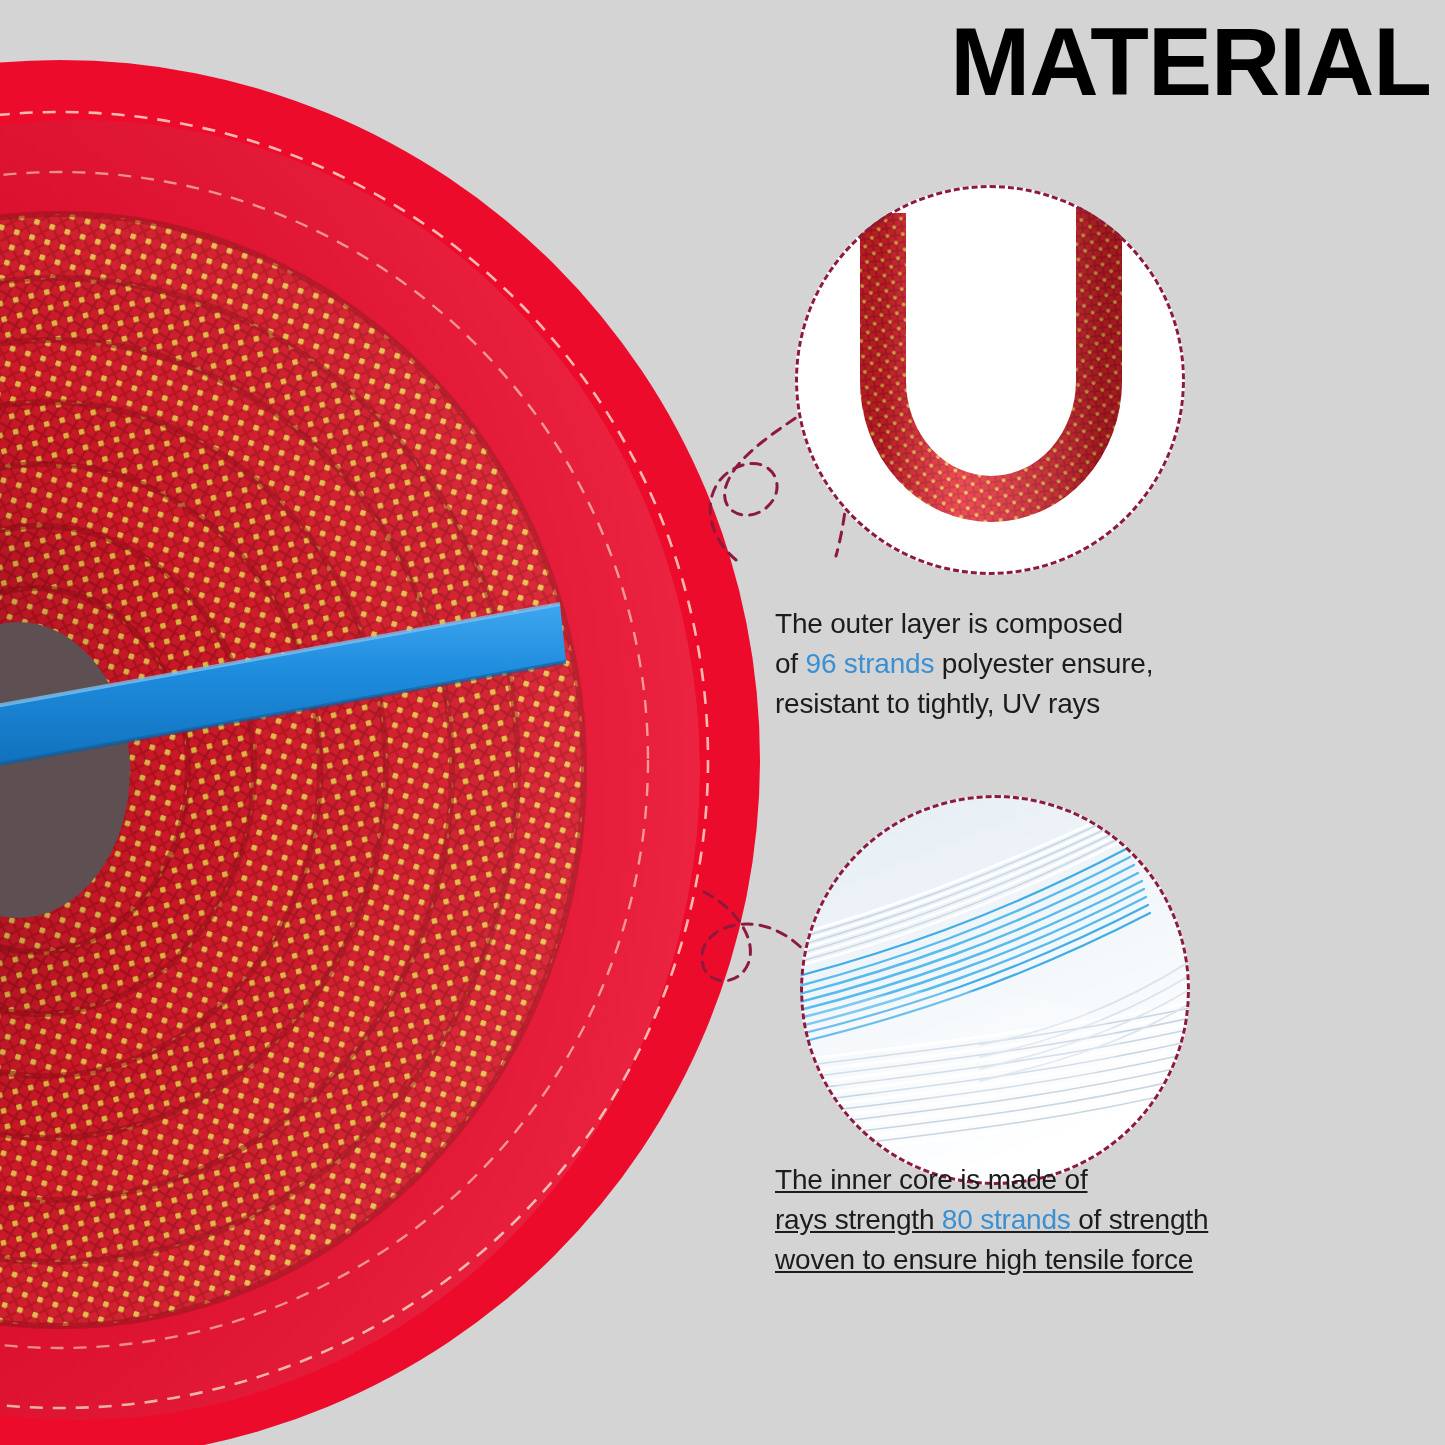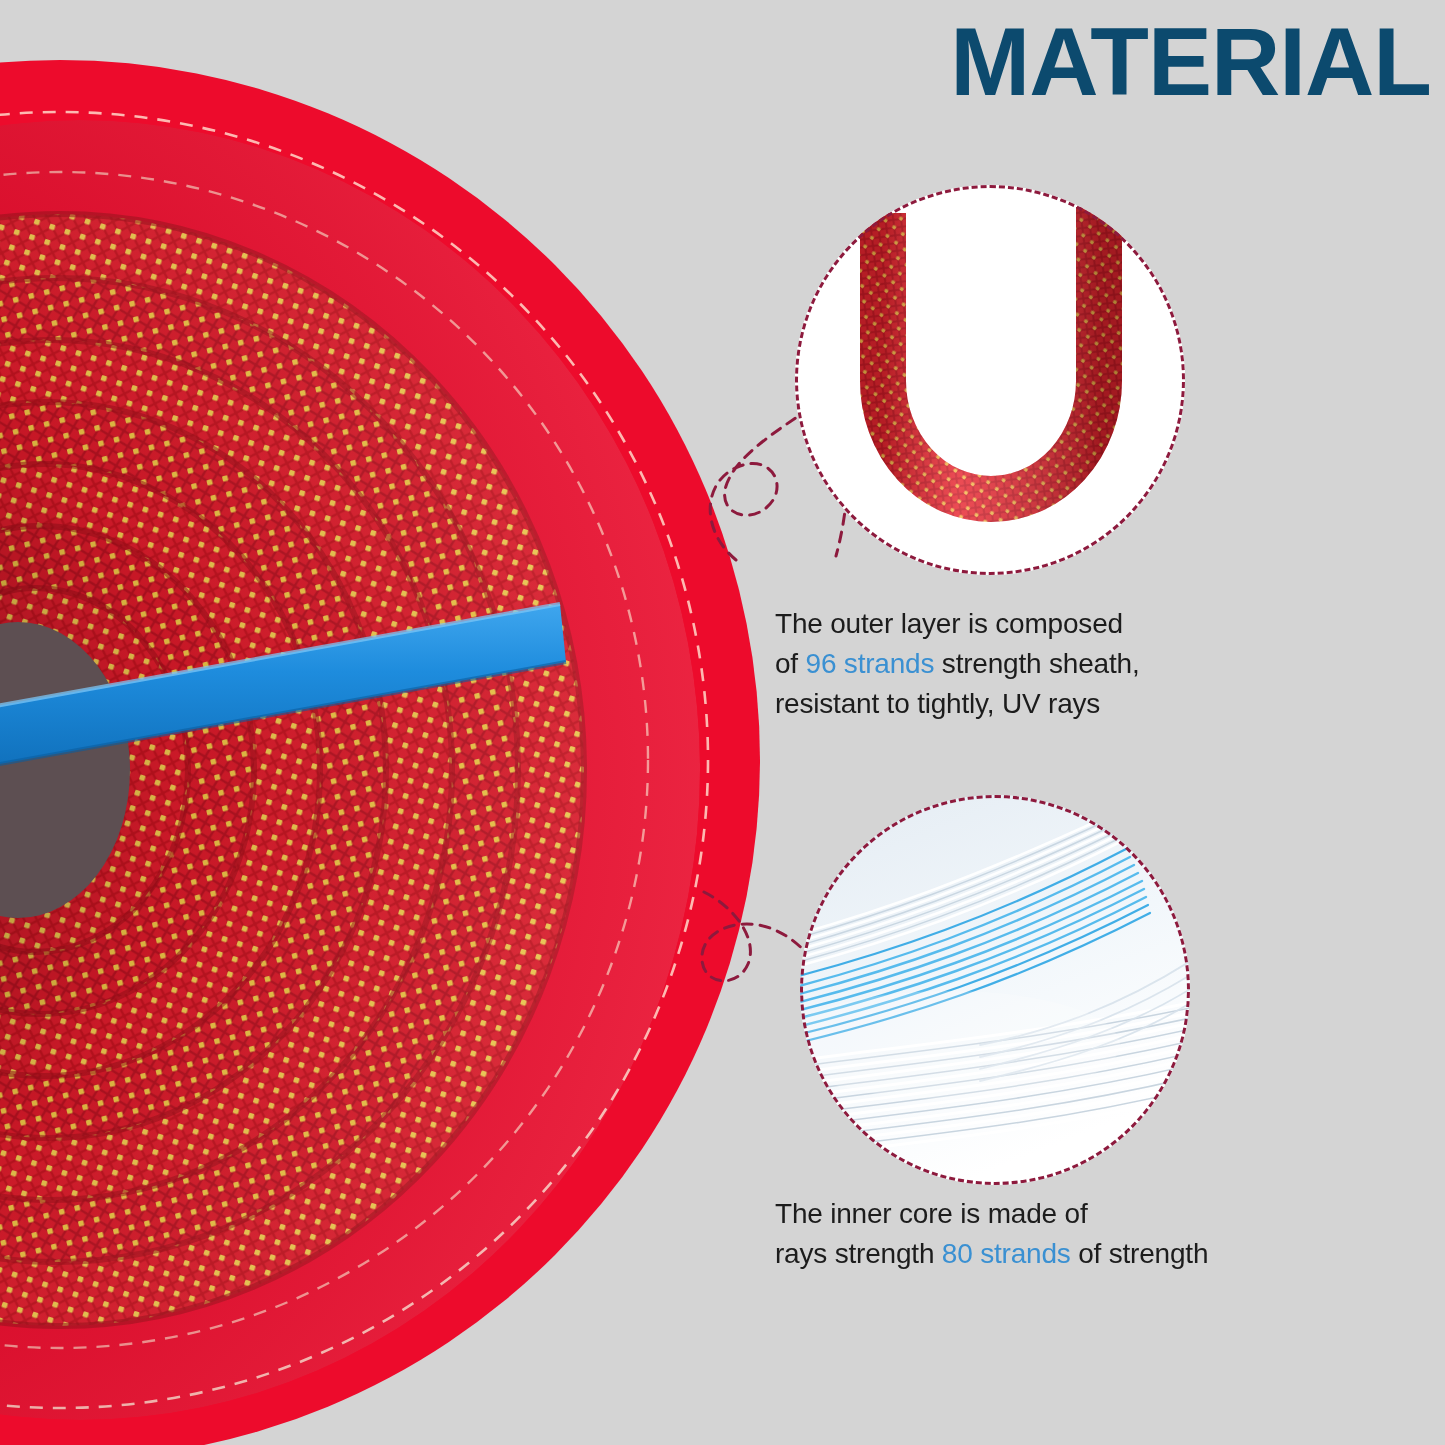--- a/index.html
+++ b/index.html
@@ -12,39 +12,39 @@
   }
   #stage{position:absolute;left:0;top:0;width:1445px;height:1445px;overflow:hidden;}
 
   
   .title{
     position:absolute;
     right:14px; top:14px;
     font-size:96px;
     font-weight:bold;
     letter-spacing:-1px;
-    color:#0c4a6e;
+    color:#000000;
     line-height:1;
     white-space:nowrap;
   }
 
   
   .product-art{position:absolute;left:0;top:0;width:760px;height:1445px;}
 
   
   .desc{
     position:absolute;
     font-size:28px;
     line-height:1.42;
     color:#1c1c1c;
     letter-spacing:-0.2px;
   }
   .desc .hl{color:#3a90d2;}
   #desc-outer{left:775px;top:604px;width:640px;}
-  #desc-inner{left:775px;top:1194px;width:650px;}
+  #desc-inner{left:775px;top:1160px;width:650px;text-decoration:underline;}
 
   
   .callout{position:absolute;border-radius:50%;overflow:hidden;}
   .callout-ring{
     position:absolute;border-radius:50%;
     border:3px dashed #8d1a3d;
     box-sizing:border-box;
     pointer-events:none;
   }
   #callout-top{left:795px;top:185px;width:390px;height:390px;background:#ffffff;}
@@ -168,21 +168,21 @@
         <path d="M88 28 L88 196 A 108 118 0 0 0 304 196 L304 22" fill="none" stroke="url(#ropeTex)" stroke-width="46" stroke-linecap="butt"></path>
         <path d="M88 28 L88 196 A 108 118 0 0 0 304 196 L304 22" fill="none" stroke="url(#ropeShade)" stroke-width="46" stroke-linecap="butt"></path>
         <path d="M78 28 L78 196 A 118 128 0 0 0 314 196 L314 22" fill="none" stroke="#ffffff" stroke-width="6" opacity="0.0"></path>
       </g>
     </svg>
   </div>
   <div class="callout-ring" id="ring-top"></div>
 
   <div class="desc" id="desc-outer">
     <span>The outer layer is composed</span><br>
-    <span>of </span><span class="hl">96 strands</span><span> strength sheath,</span><br>
+    <span>of </span><span class="hl">96 strands</span><span> polyester ensure,</span><br>
     <span>resistant to tightly, UV rays</span>
   </div>
 
   <div class="callout" id="callout-bottom">
     <svg width="390" height="390" viewBox="0 0 390 390" xmlns="http://www.w3.org/2000/svg">
       <defs>
         <linearGradient id="bgFade" x1="0" y1="0" x2="0.4" y2="1">
           <stop offset="0%" stop-color="#e4ecf3"></stop>
           <stop offset="55%" stop-color="#f2f7fb"></stop>
           <stop offset="100%" stop-color="#ffffff"></stop>
@@ -256,15 +256,16 @@
 
         <ellipse cx="150" cy="250" rx="170" ry="54" fill="#ffffff" opacity="0.22"></ellipse>
       </g>
     </svg>
   </div>
   <div class="callout-ring" id="ring-bottom"></div>
 
   <div class="desc" id="desc-inner">
     <span>The inner core is made of</span><br>
     <span>rays strength </span><span class="hl">80 strands</span><span> of strength</span><br>
+    <span>woven to ensure high tensile force</span>
   </div>
 
 </div>
 
 </body></html>

